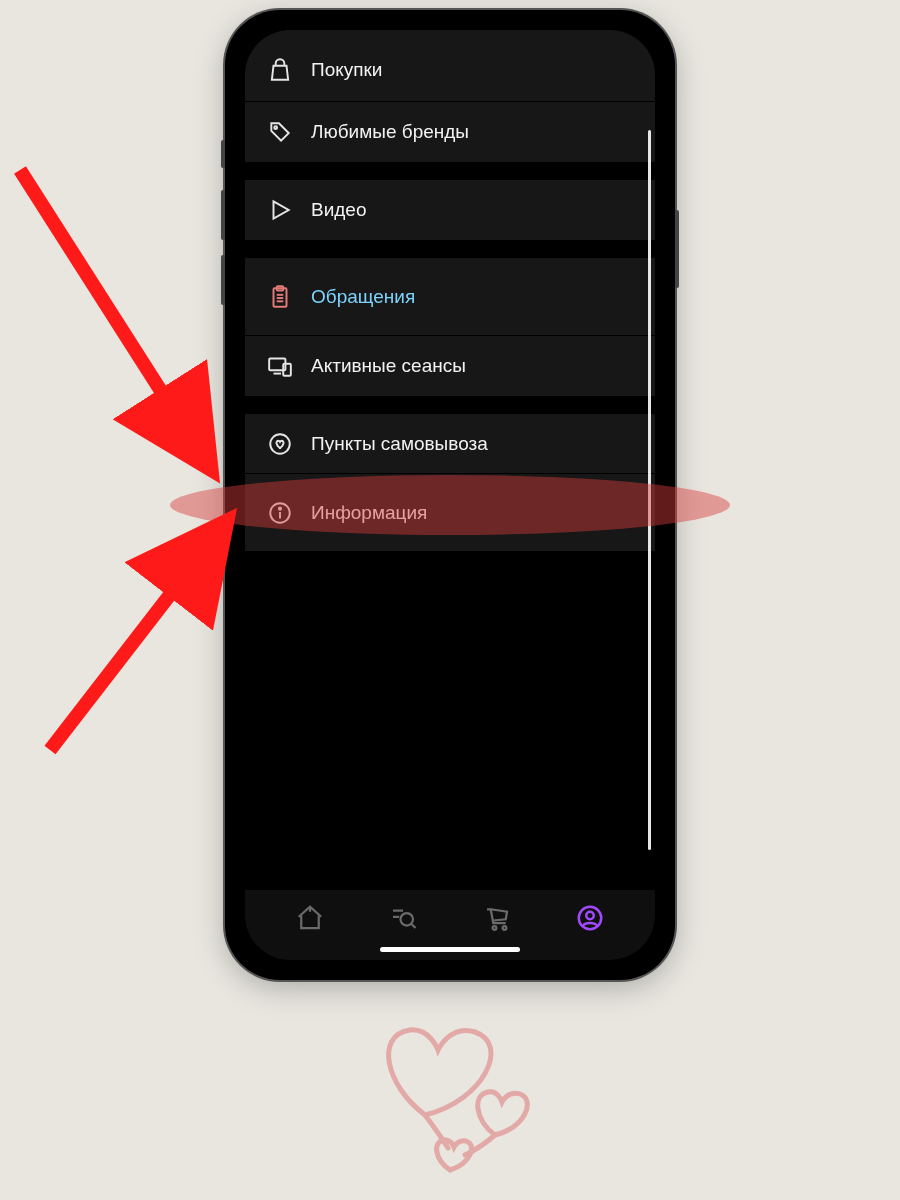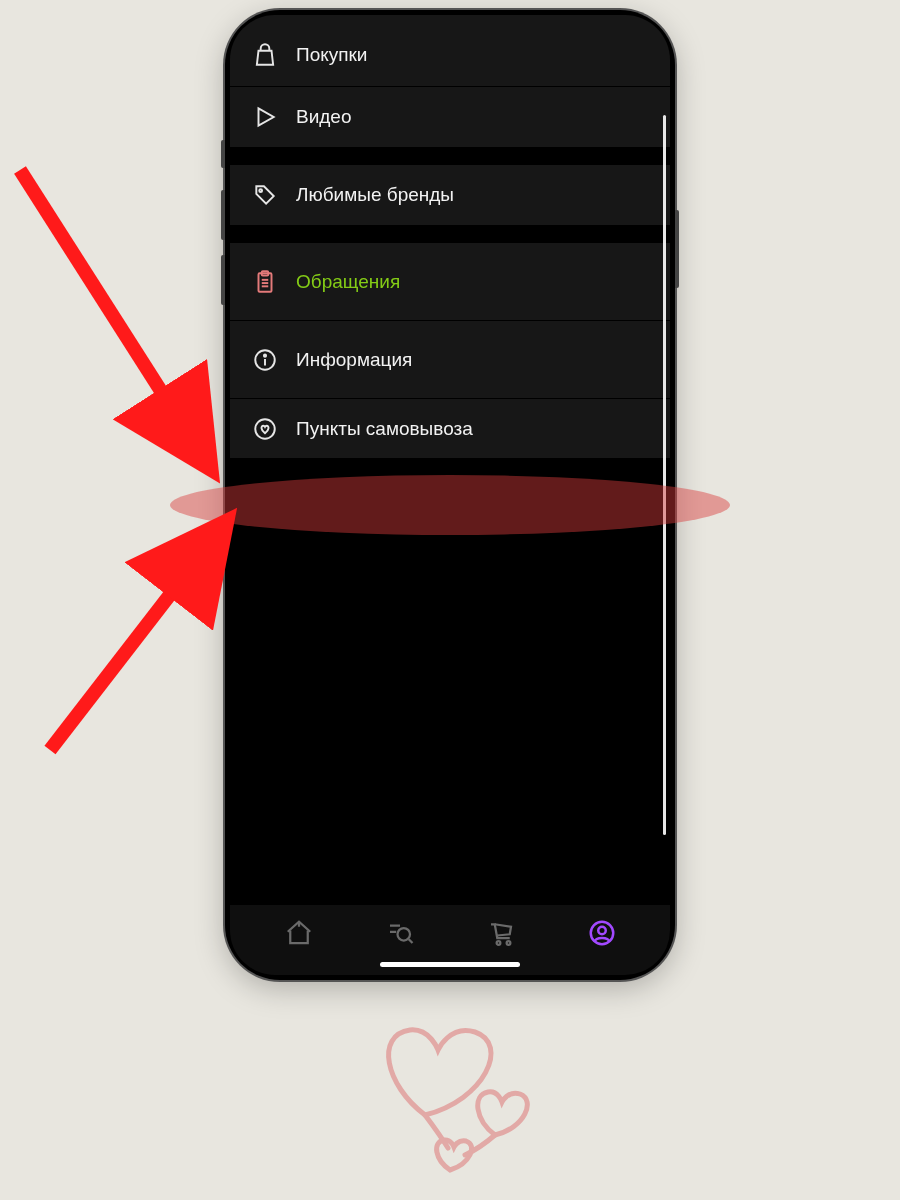--- a/index.html
+++ b/index.html
@@ -12,21 +12,21 @@
       overflow: hidden;
     }
     .phone-frame {
       position: absolute;
       left: 225px;
       top: 10px;
       width: 450px;
       height: 970px;
       background: #000;
       border-radius: 55px;
-      padding: 5px;
+      padding: 20px;
       box-shadow: 0 0 0 2px #555, 0 8px 30px rgba(0,0,0,.25);
     }
     .phone-btn-left {
       position: absolute;
       left: -4px;
       width: 4px;
       background: #444;
       border-radius: 2px 0 0 2px;
     }
     .phone-btn-left.b1 { top: 130px; height: 28px; }
@@ -77,21 +77,21 @@
       display: flex;
       align-items: center;
       justify-content: center;
       color: #e5e5e5;
     }
     .menu-label {
       color: #f2f2f2;
       font-size: 19px;
       font-weight: 500;
     }
-    .menu-item.highlighted .menu-label { color: #84cc16; }
+    .menu-item.highlighted .menu-label { color: #7dd3fc; }
     .menu-item.highlighted .menu-icon { color: #e47a7a; }
     .scrollbar {
       position: absolute;
       right: 4px;
       top: 100px;
       width: 3px;
       height: 720px;
       background: #fff;
       border-radius: 2px;
       opacity: .9;
@@ -171,72 +171,82 @@
             <path d="M6 8 L4.5 21 L19.5 21 L18 8 Z"></path>
             <path d="M8 8 V6 a4 4 0 0 1 8 0 V8"></path>
           </svg>
         </span>
         <span class="menu-label">Покупки</span>
       </div>
 
       <div class="menu-item group-end">
         <span class="menu-icon">
           <svg width="26" height="26" viewBox="0 0 24 24" fill="none" stroke="currentColor" stroke-width="1.8">
-            <path d="M6 4 L20 12 L6 20 Z"></path>
-          </svg>
-        </span>
-        <span class="menu-label">Видео</span>
-      </div>
-
-      <div class="menu-item group-end">
-        <span class="menu-icon">
-          <svg width="26" height="26" viewBox="0 0 24 24" fill="none" stroke="currentColor" stroke-width="1.8">
             <path d="M20 13 L13 20 L4 11 L4 4 L11 4 Z"></path>
             <circle cx="8" cy="8" r="1.3"></circle>
           </svg>
         </span>
         <span class="menu-label">Любимые бренды</span>
+      </div>
+
+      <div class="menu-item group-end">
+        <span class="menu-icon">
+          <svg width="26" height="26" viewBox="0 0 24 24" fill="none" stroke="currentColor" stroke-width="1.8">
+            <path d="M6 4 L20 12 L6 20 Z"></path>
+          </svg>
+        </span>
+        <span class="menu-label">Видео</span>
       </div>
 
 
 
       <div class="menu-item highlighted">
         <span class="menu-icon">
           <svg width="26" height="26" viewBox="0 0 24 24" fill="none" stroke="currentColor" stroke-width="1.8">
             <rect x="6" y="4" width="12" height="17" rx="1"></rect>
             <rect x="9" y="2" width="6" height="4" rx="1"></rect>
             <line x1="9" y1="10" x2="15" y2="10"></line>
             <line x1="9" y1="13" x2="15" y2="13"></line>
             <line x1="9" y1="16" x2="15" y2="16"></line>
           </svg>
         </span>
         <span class="menu-label">Обращения</span>
       </div>
 
 
+      <div class="menu-item group-end">
+        <span class="menu-icon">
+          <svg width="26" height="26" viewBox="0 0 24 24" fill="none" stroke="currentColor" stroke-width="1.8">
+            <rect x="2" y="5" width="15" height="11" rx="1"></rect>
+            <line x1="6" y1="19" x2="13" y2="19"></line>
+            <rect x="15" y="10" width="7" height="11" rx="1"></rect>
+          </svg>
+        </span>
+        <span class="menu-label">Активные сеансы</span>
+      </div>
+
+      <div class="menu-item last-visible">
+        <span class="menu-icon">
+          <svg width="26" height="26" viewBox="0 0 24 24" fill="none" stroke="currentColor" stroke-width="1.8">
+            <circle cx="12" cy="12" r="9"></circle>
+            <path d="M12 16 C8 13 8 9 10.5 9 C11.5 9 12 10 12 10 C12 10 12.5 9 13.5 9 C16 9 16 13 12 16 Z"></path>
+          </svg>
+        </span>
+        <span class="menu-label">Пункты самовывоза</span>
+      </div>
 
       <div class="menu-item">
         <span class="menu-icon">
           <svg width="26" height="26" viewBox="0 0 24 24" fill="none" stroke="currentColor" stroke-width="1.8">
             <circle cx="12" cy="12" r="9"></circle>
             <line x1="12" y1="11" x2="12" y2="17"></line>
             <circle cx="12" cy="8" r="1" fill="currentColor"></circle>
           </svg>
         </span>
         <span class="menu-label">Информация</span>
-      </div>
-
-      <div class="menu-item last-visible">
-        <span class="menu-icon">
-          <svg width="26" height="26" viewBox="0 0 24 24" fill="none" stroke="currentColor" stroke-width="1.8">
-            <circle cx="12" cy="12" r="9"></circle>
-            <path d="M12 16 C8 13 8 9 10.5 9 C11.5 9 12 10 12 10 C12 10 12.5 9 13.5 9 C16 9 16 13 12 16 Z"></path>
-          </svg>
-        </span>
-        <span class="menu-label">Пункты самовывоза</span>
       </div>
 
       <div class="scrollbar"></div>
     </div>
 
     <div class="tab-bar">
       <div class="tab-icon">
         <svg width="30" height="30" viewBox="0 0 24 24" fill="none" stroke="currentColor" stroke-width="1.8">
           <path d="M3 11 L12 3 L21 11"></path>
           <path d="M5 10 V20 H19 V10"></path>

